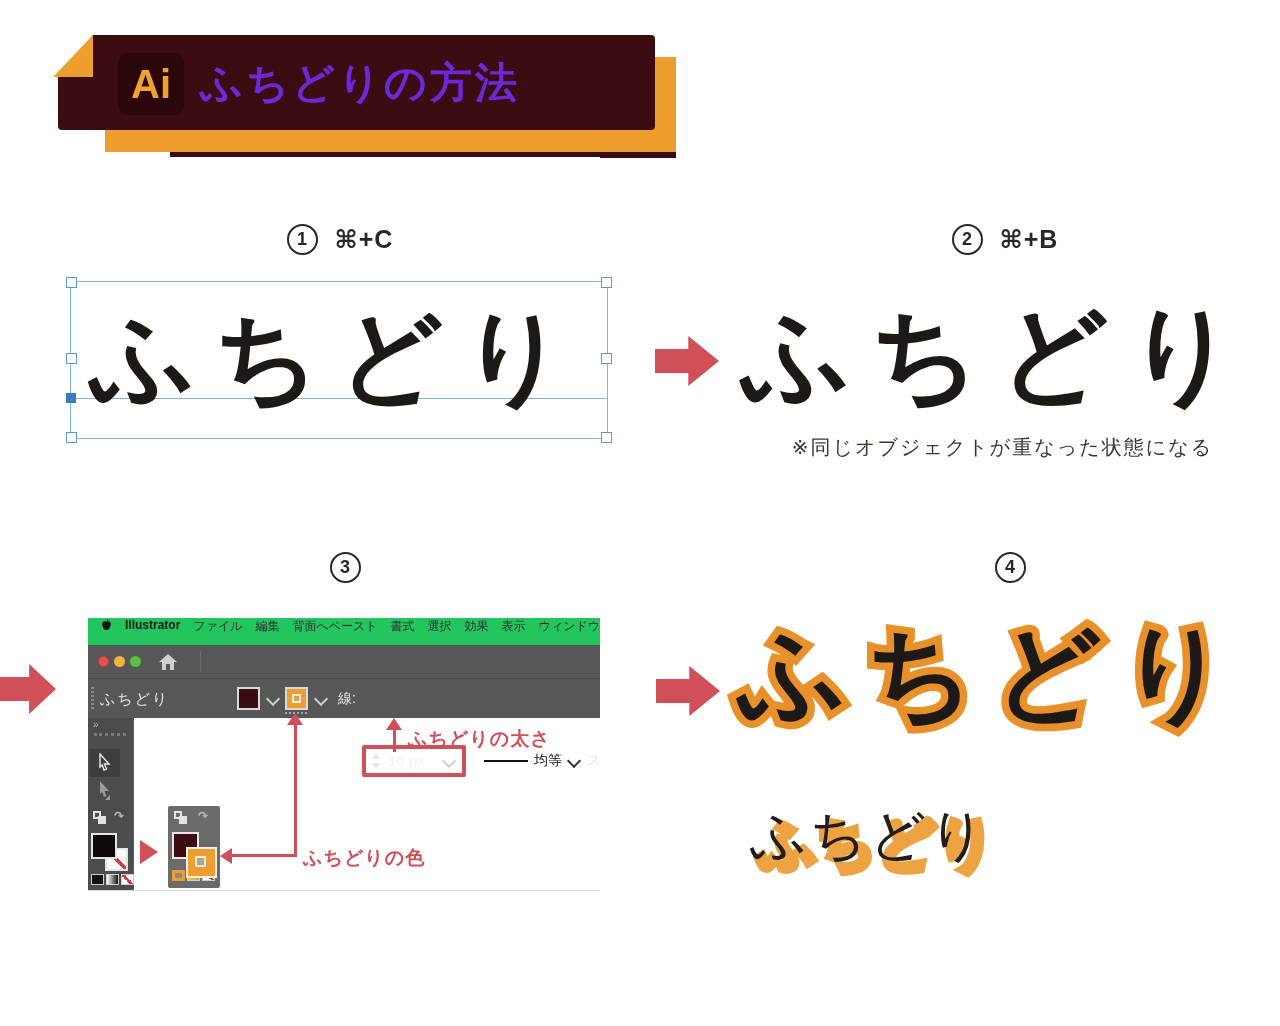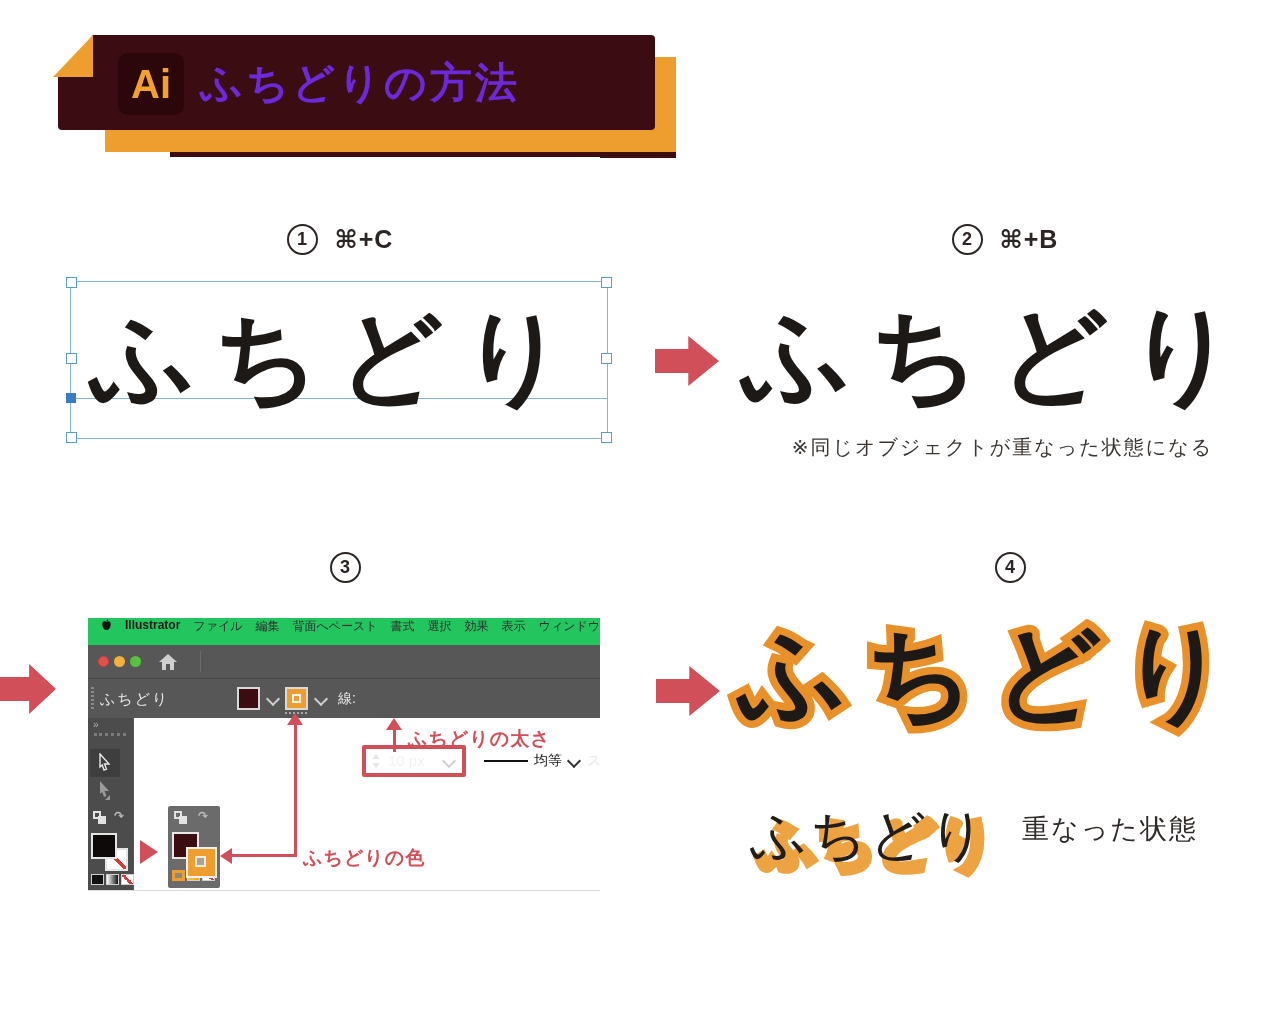--- a/index.html
+++ b/index.html
@@ -286,14 +286,13 @@
 <div class="abs outlined-wrap">
   <span class="ol-back">ふちどり</span>
   <span class="ol-front">ふちどり</span>
 </div>
 
 <div class="abs demo-wrap">
   <span class="demo-back">ふちどり</span>
   <span class="demo-front">ふちどり</span>
 </div>
 <div class="abs demo-caption">
-  <div>重なった状態</div>
 </div>
 
 </body></html>

